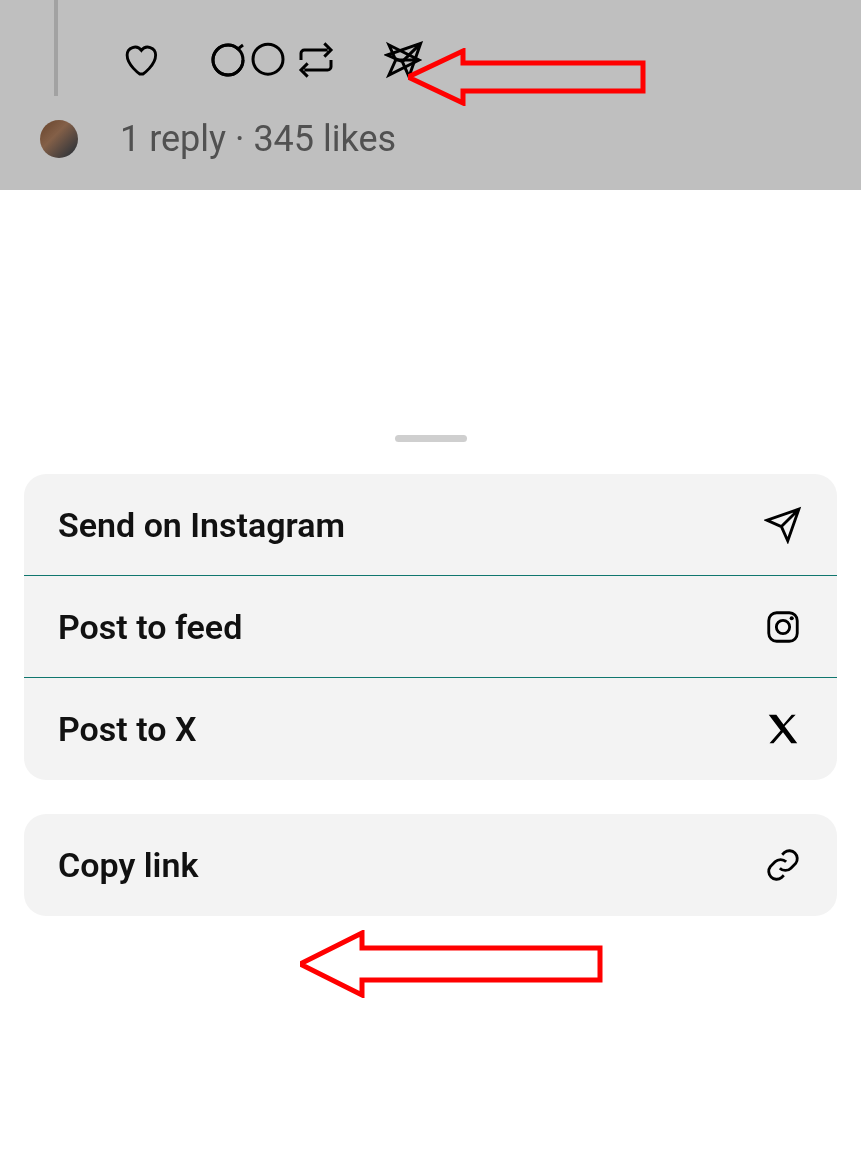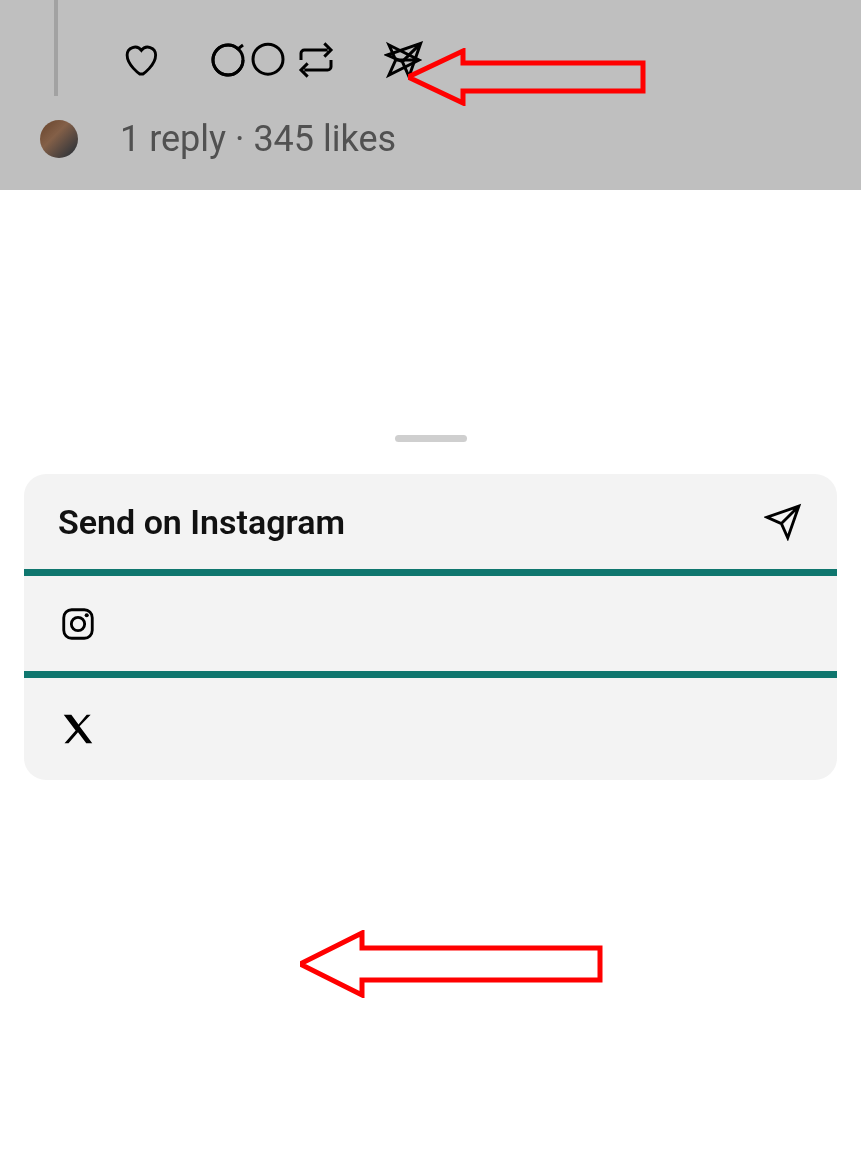--- a/index.html
+++ b/index.html
@@ -104,21 +104,21 @@
     .menu-item {
       display: flex;
       align-items: center;
       justify-content: space-between;
       padding: 0 34px;
       height: 102px;
       font-size: 34px;
       font-weight: 600;
       color: #111;
       cursor: pointer;
-      border-bottom: 7px solid #0f766e;
+      border-bottom: 1px solid #0f766e;
     }
     .menu-item:last-child { border-bottom: none; }
     .menu-item .icon {
       width: 40px;
       height: 40px;
       display: flex;
       align-items: center;
       justify-content: center;
     }
     .menu-item .icon svg {
@@ -180,36 +180,46 @@
   <div class="menu-group">
     <div class="menu-item">
       <span>Send on Instagram</span>
       <span class="icon">
         <svg viewBox="0 0 24 24">
             <path d="M22 2L11 13M22 2l-7 20-4-9-9-4 20-7z" stroke-width="1.8"></path>
           </svg>
       </span>
     </div>
     <div class="menu-item">
+      <span>Post to feed</span>
       <span class="icon">
         <svg viewBox="0 0 24 24">
             <rect x="3" y="3" width="18" height="18" rx="5" stroke-width="1.8"></rect>
             <circle cx="12" cy="12" r="4.2" stroke-width="1.8"></circle>
             <circle cx="17.5" cy="6.5" r="1.3" fill="#000" stroke="none"></circle>
           </svg>
       </span>
     </div>
     <div class="menu-item">
+      <span>Post to X</span>
       <span class="icon">
         <svg viewBox="0 0 24 24">
             <path d="M3 3l7.5 10L3.5 21h2.5l6-7 5.2 7H21l-8-10.7L20 3h-2.5l-5.2 6.2L7.8 3H3z" fill="#000" stroke="none"></path>
           </svg>
       </span>
     </div>
   </div>
 
   <div class="menu-group">
+    <div class="menu-item">
+      <span>Copy link</span>
+      <span class="icon">
+        <svg viewBox="0 0 24 24">
+            <path d="M10 14a5 5 0 0 0 7 0l3-3a5 5 0 0 0-7-7l-1.5 1.5M14 10a5 5 0 0 0-7 0l-3 3a5 5 0 0 0 7 7l1.5-1.5" stroke-width="1.8"></path>
+          </svg>
+      </span>
+    </div>
   </div>
 </div>
 
 <svg class="arrow-annot bottom" viewBox="0 0 305 68">
   <polygon points="0,34 62,3 62,18 300,18 300,50 62,50 62,65" fill="none" stroke="#ff0000" stroke-width="5"></polygon>
 </svg>
 
 </body></html>

